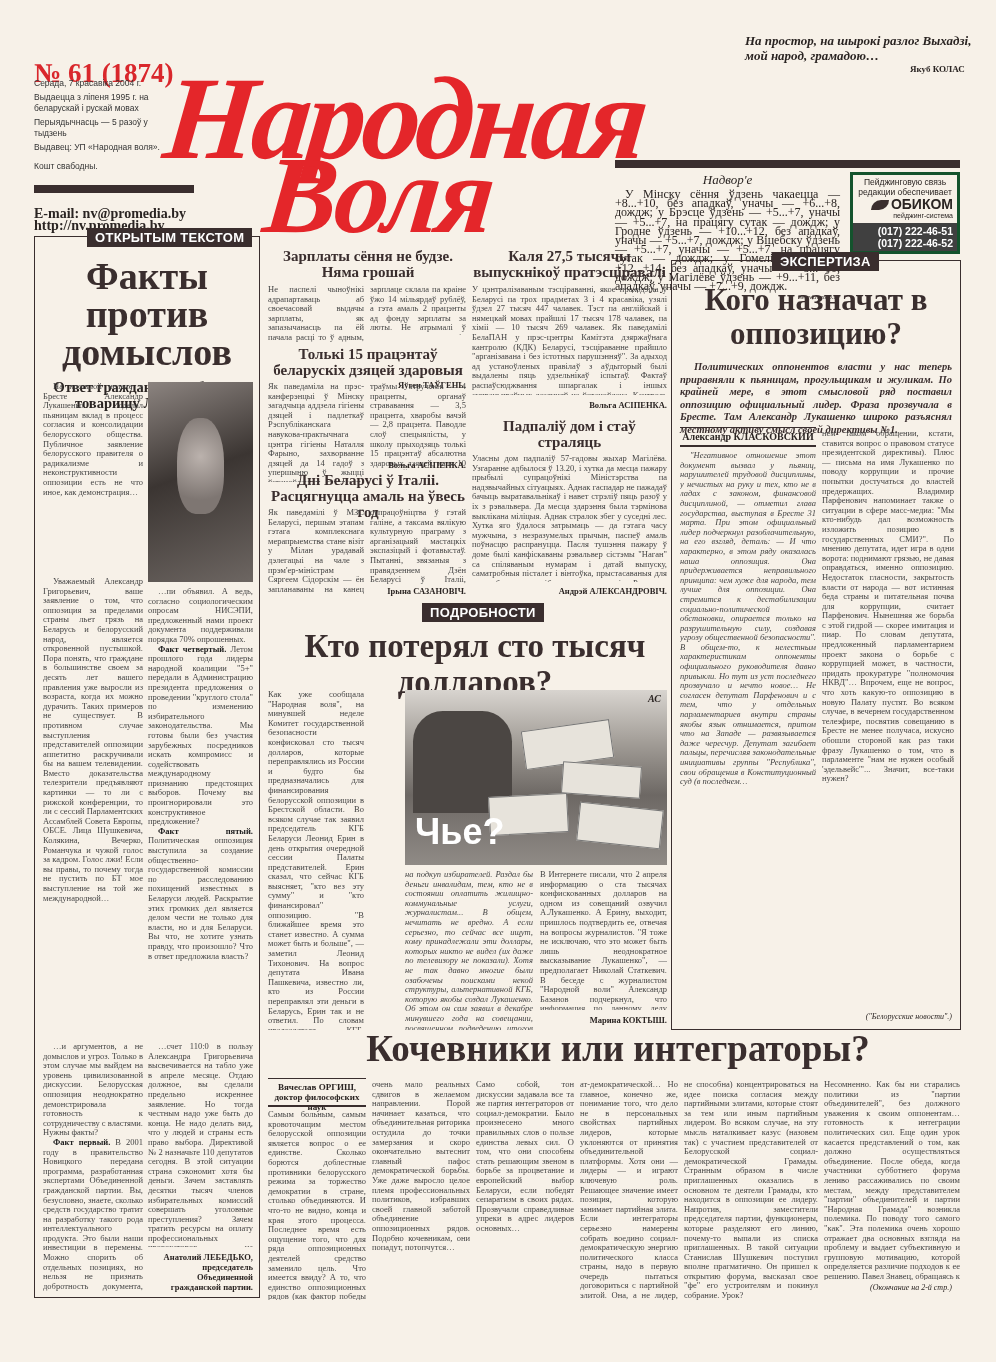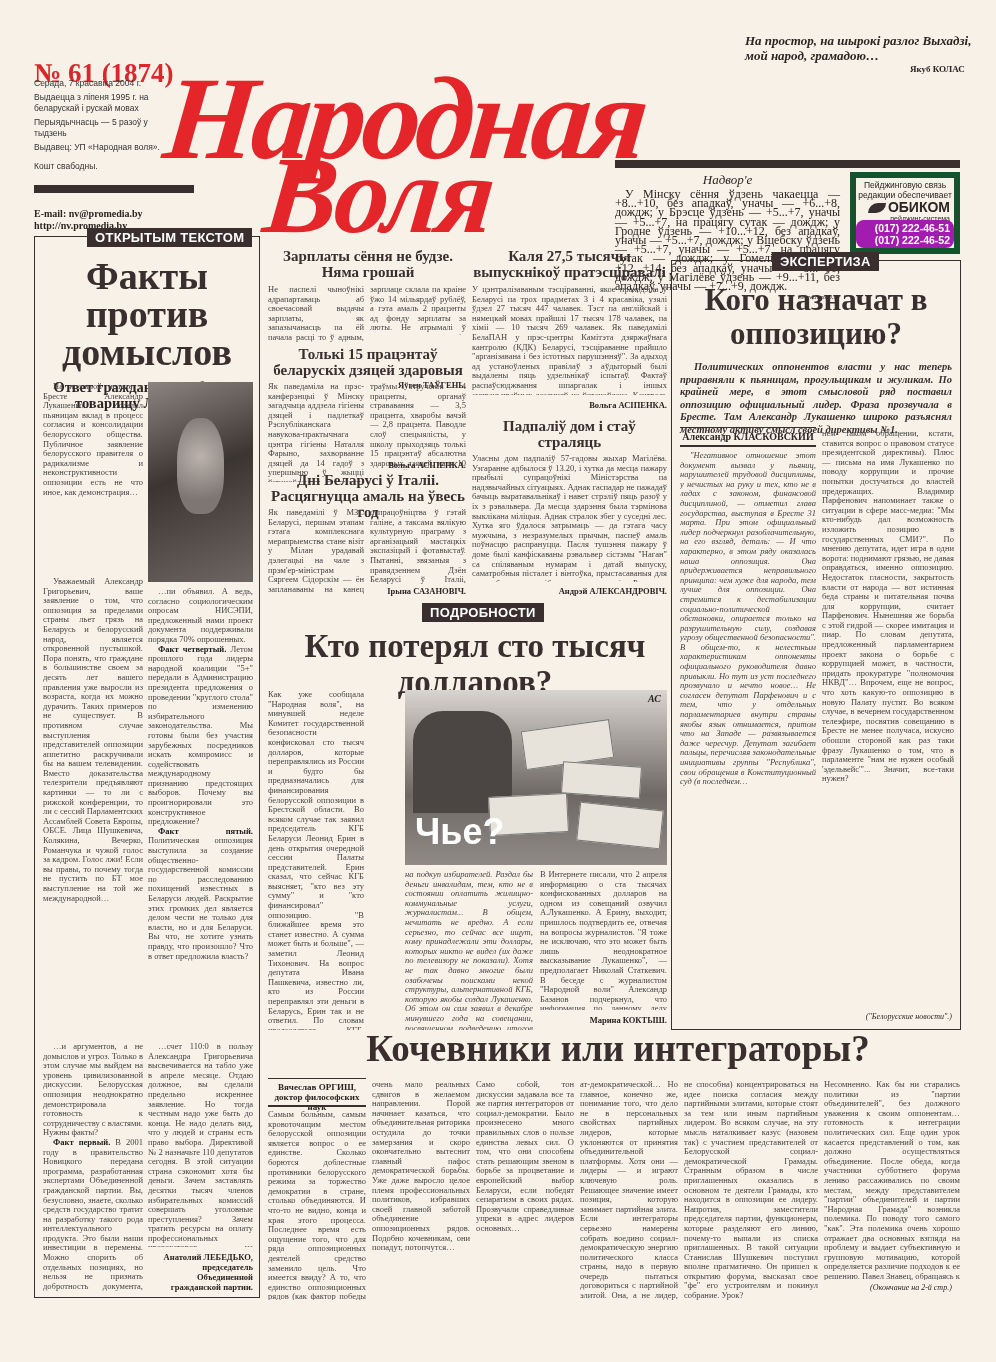--- a/index.html
+++ b/index.html
@@ -10,40 +10,40 @@
     color: #2a2422;
     position: relative;
     overflow: hidden;
   }
   .abs { position: absolute; }
 
   
   .issue-no { left: 34px; top: 58px; font-size: 27px; font-weight: bold; color: #d9272c; }
   .imprint { left: 34px; top: 78px; width: 130px; font-family: "Liberation Sans", sans-serif; font-size: 8.5px; line-height: 11px; color: #333; }
   .imprint p { margin-bottom: 3px; }
-  .contacts { left: 34px; top: 208px; font-size: 10px; font-weight: bold; line-height: 12px; }
+  .contacts { left: 34px; top: 208px; font-size: 14px; font-weight: bold; line-height: 12px; }
   .logo1 { left: 165px; top: 60px; font-family: "Liberation Serif", serif; font-style: italic; font-weight: bold; font-size: 118px; color: #e4262a; letter-spacing: -4px; line-height: 1; transform: skewX(-6deg); }
   .logo2 { left: 265px; top: 140px; font-family: "Liberation Serif", serif; font-style: italic; font-weight: bold; font-size: 110px; color: #e4262a; letter-spacing: -3px; line-height: 1; transform: skewX(-6deg); }
   .epigraph { left: 745px; top: 33px; width: 240px; font-style: italic; font-weight: bold; font-size: 13px; line-height: 15px; }
   .epigraph-author { left: 910px; top: 64px; font-size: 9px; font-weight: bold; }
   .mast-bar-left { left: 34px; top: 185px; width: 160px; height: 8px; background: #3a2e2e; }
   .mast-bar-right { left: 615px; top: 160px; width: 345px; height: 8px; background: #3a2e2e; }
 
   
   .weather { left: 615px; top: 172px; width: 225px; }
   .weather-title { text-align: center; font-style: italic; font-size: 13px; margin-bottom: 2px; }
   .weather-text { font-size: 12px; line-height: 9.2px; text-align: justify; text-indent: 10px; }
   .weather-src { text-align: right; font-size: 7px; font-style: italic; margin-top: 2px; }
 
   
-  .pager { left: 850px; top: 172px; width: 110px; height: 82px; border: 6px solid #14532d; }
+  .pager { left: 850px; top: 172px; width: 110px; height: 82px; border: 3px solid #14532d; }
   .pager-top { font-family: "Liberation Sans", sans-serif; font-size: 8.5px; text-align: center; line-height: 10px; padding-top: 2px; }
   .pager-brand { font-family: "Liberation Sans", sans-serif; font-size: 14px; font-weight: bold; text-align: right; padding-right: 4px; line-height: 15px; }
   .pager-sub { font-family: "Liberation Sans", sans-serif; font-size: 7px; text-align: right; padding-right: 4px; }
-  .pager-phones { background: #a21caf; color: #fff; font-family: "Liberation Sans", sans-serif; font-weight: bold; font-size: 10.5px; text-align: right; padding: 2px 4px; line-height: 12px; position: absolute; bottom: 0; left: 0; right: 0; border-radius: 8px; }
+  .pager-phones { background: #404040; color: #fff; font-family: "Liberation Sans", sans-serif; font-weight: bold; font-size: 10.5px; text-align: right; padding: 2px 4px; line-height: 12px; position: absolute; bottom: 0; left: 0; right: 0; }
   .logo-swoosh { display: inline-block; width: 18px; height: 10px; background: #3a2e2e; border-radius: 10px 0 10px 0; vertical-align: middle; margin-right: 2px; }
 
   
   .sec-label { background: #3a2e2e; color: #fff; font-family: "Liberation Sans", sans-serif; font-weight: bold; font-size: 13px; padding: 2px 8px; letter-spacing: .3px; white-space: nowrap; }
 
   
   .box-left { left: 34px; top: 236px; width: 226px; height: 1062px; border: 1.5px solid #3a2e2e; }
   .box-left .sec-label { position: absolute; top: -9px; left: 52px; }
   .h-big { font-weight: bold; text-align: center; line-height: 1; color: #3a2e2e; }
   .art-sub { font-weight: bold; text-align: center; font-size: 14.5px; line-height: 16px; }

